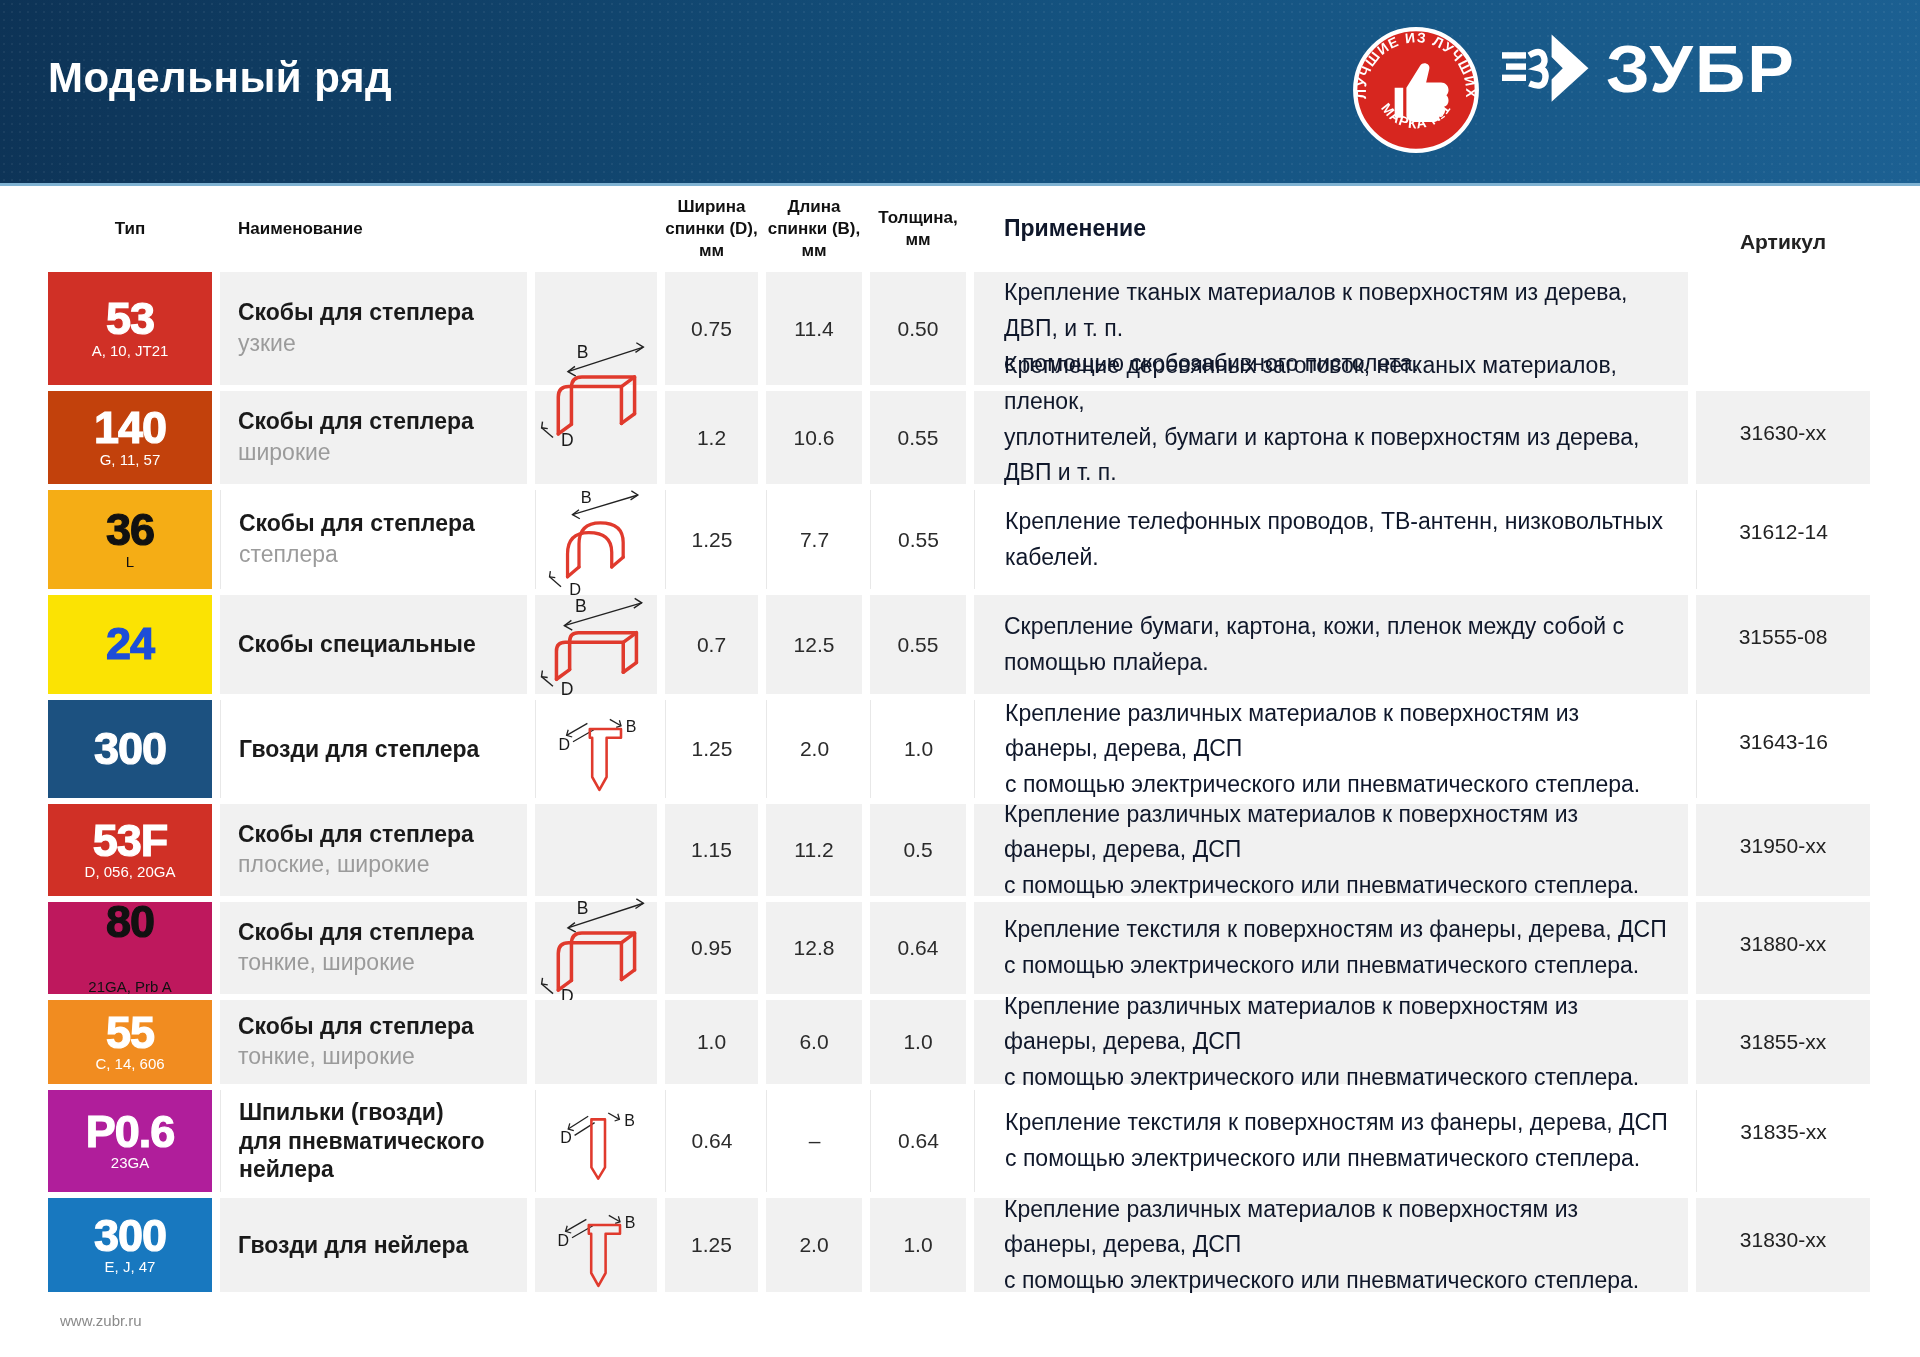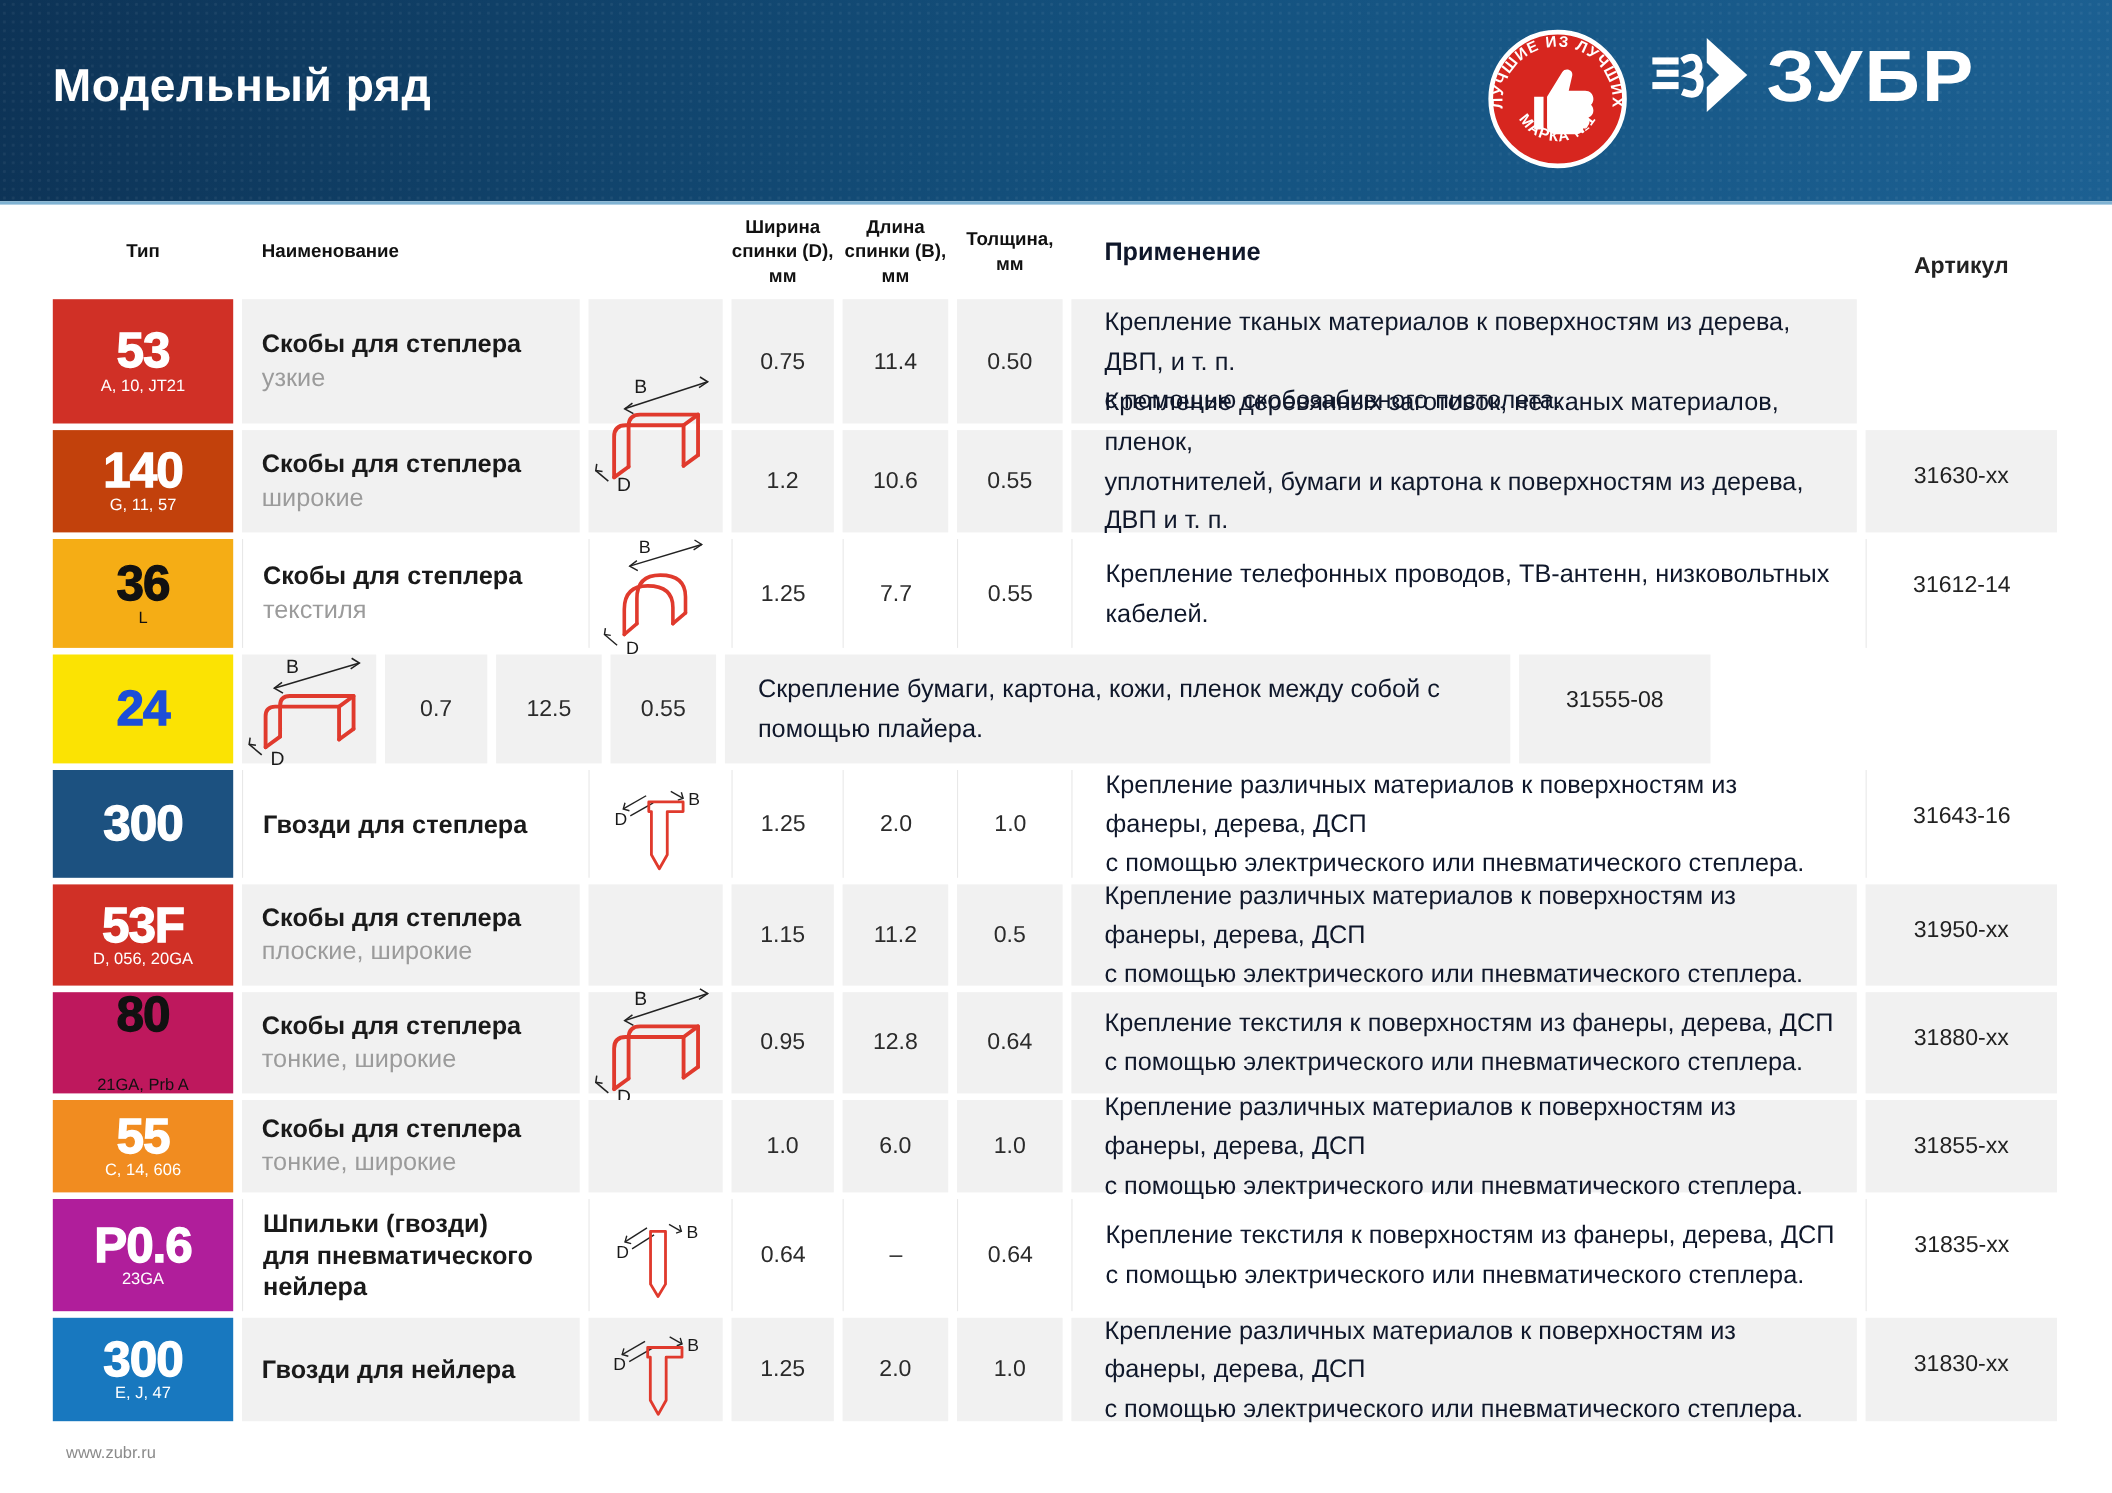--- a/index.html
+++ b/index.html
@@ -160,21 +160,21 @@
 с помощью скобозабивного пистолета.</div>
     <div class="cell c-art">31630-xx</div>
   </div>
         <div class="trow row white" style="height: 99px;">
     <div class="cell c-badge" style="background: rgb(245, 173, 21); color: rgb(17, 17, 17);">
       <div class="badge-num">36</div>
       <div class="badge-sub">L</div>
     </div>
     <div class="cell c-name">
       <div class="name-main">Скобы для степлера</div>
-      <div class="name-sub">текстиля</div>
+      <div class="name-sub">степлера</div>
     </div>
     <div class="cell c-icon">
             <svg width="108" height="118" viewBox="0 0 132 142" class="icon">
     <line class="dim" x1="36" y1="40" x2="116" y2="16"></line>
     <polyline class="dim" points="44,34 36,40 45,45"></polyline>
     <polyline class="dim" points="108,11 116,16 107,22"></polyline>
     <text class="dimtxt" x="46" y="26">B</text>
     <path class="staple" d="M44,104 V76 Q44,50 70,50 Q98,50 98,74 V92"></path>
     <path class="staple" d="M30,116 V88 Q30,62 56,62 Q84,62 84,86 V104"></path>
     <line class="staple" x1="44" y1="104" x2="30" y2="116"></line>
@@ -186,20 +186,24 @@
           </div>
     <div class="cell c-w val">1.25</div>
     <div class="cell c-l val">7.7</div>
     <div class="cell c-t val">0.55</div>
     <div class="cell c-app">Крепление телефонных проводов, ТВ-антенн, низковольтных кабелей.</div>
     <div class="cell c-art">31612-14</div>
   </div>
         <div class="trow row gray" style="height: 99px;">
     <div class="cell c-badge" style="background: rgb(251, 227, 3); color: #1d4ed8;">
       <div class="badge-num">24</div>
+
+    </div>
+    <div class="cell c-name">
+      <div class="name-main">Скобы специальные</div>
 
     </div>
     <div class="cell c-icon">
             <svg width="116" height="106" viewBox="0 0 132 120" class="icon">
     <line class="dim" x1="30" y1="38" x2="118" y2="12"></line>
     <polyline class="dim" points="38,32 30,38 39,43"></polyline>
     <polyline class="dim" points="110,7 118,12 109,18"></polyline>
     <text class="dimtxt" x="42" y="22">B</text>
     <path class="staple" d="M36,88 V56 Q36,46 46,46 H112 V80"></path>
     <path class="staple" d="M21,99 V67 Q21,57 31,57 H97 V91"></path>

